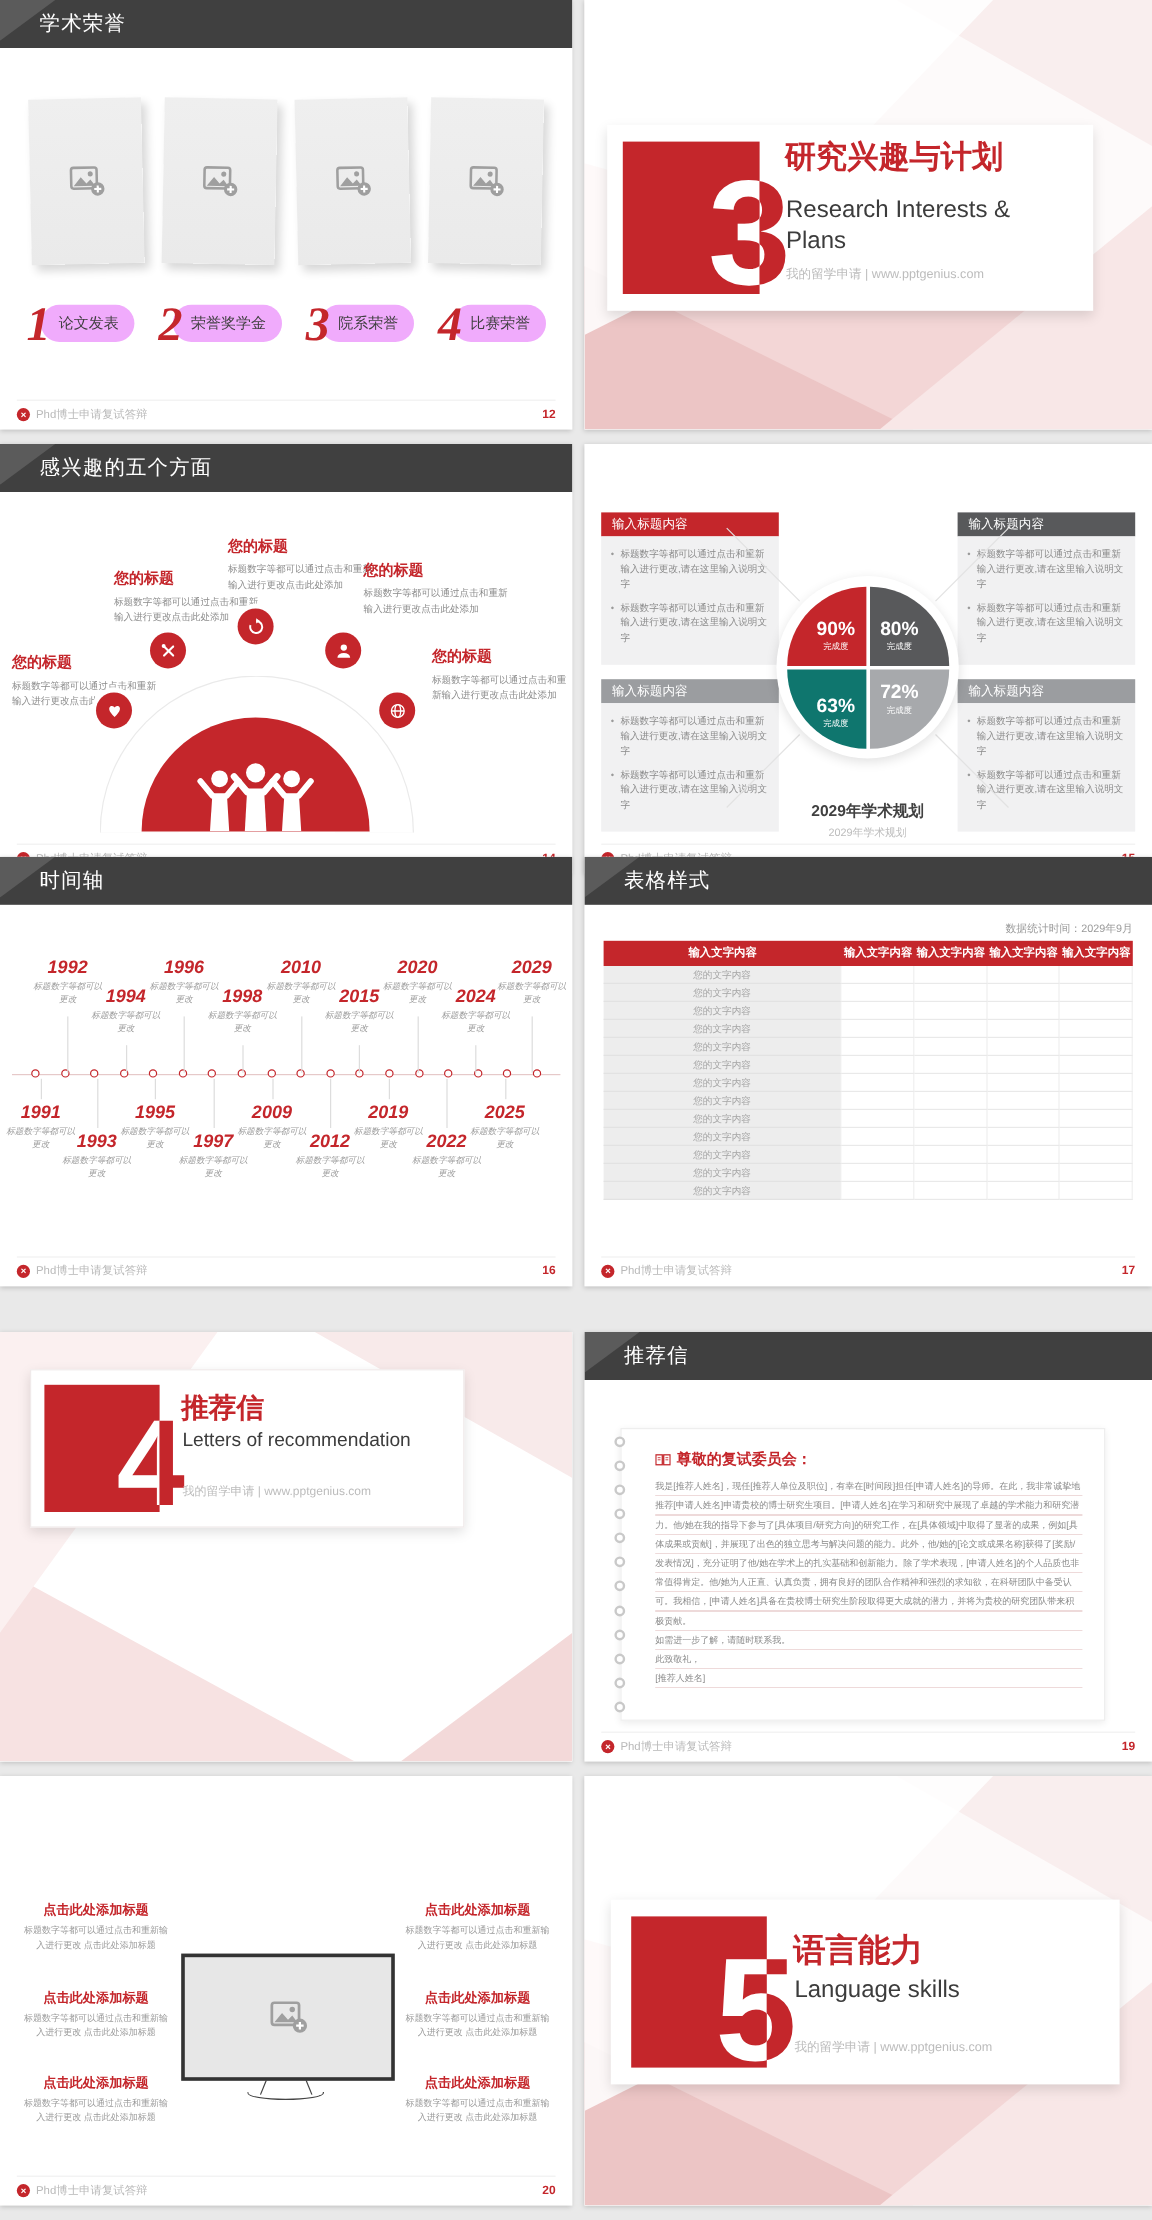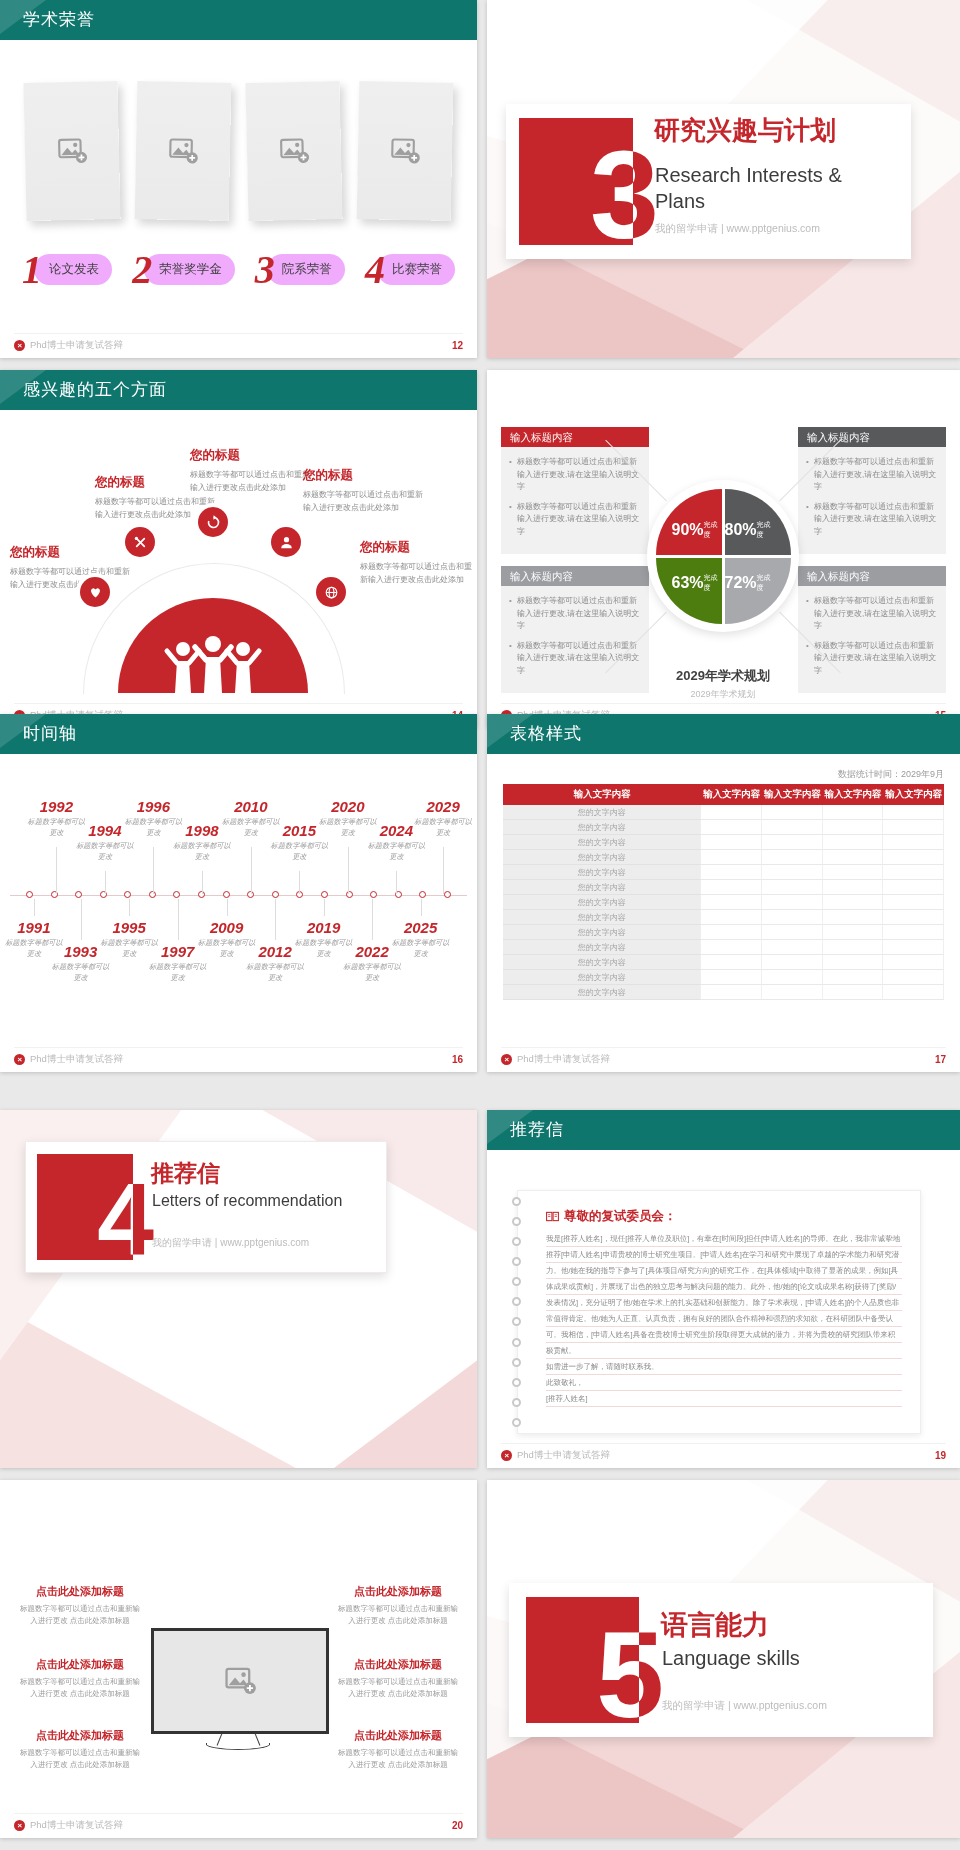--- a/index.html
+++ b/index.html
@@ -8,22 +8,22 @@
   .slide{position:absolute;background:#fff;overflow:hidden;box-shadow:0 1px 4px rgba(0,0,0,.18);}
   .col-l{left:0;width:477px;}
   .col-r{left:487px;width:473px;}
   .row1{top:0;height:358px;}
   .row2{top:370px;height:358px;}
   .row3{top:714px;height:358px;}
   .row4{top:1110px;height:358px;}
   .row5{top:1480px;height:358px;}
 
   
-  .bar{position:absolute;left:0;right:0;top:0;height:40px;background:#0f766e;color:#fff;
-       font-size:17px;line-height:40px;padding-left:23px;box-sizing:border-box;letter-spacing:1px;}
+  .bar{position:absolute;left:0;right:0;top:0;height:40px;background:#404040;color:#fff;
+       font-size:17px;line-height:40px;padding-left:33px;box-sizing:border-box;letter-spacing:1px;}
   .bar::before{content:"";position:absolute;left:0;top:0;width:70px;height:40px;
        background:rgba(255,255,255,.14);clip-path:polygon(0 0,46px 0,0 34px);}
 
   
   .sf{position:absolute;left:14px;right:14px;bottom:6px;padding-top:5px;border-top:1px solid #f1f1f1;
       display:flex;justify-content:space-between;align-items:center;}
   .sf .bwrap{display:flex;gap:5px;align-items:center;font-size:9.5px;color:#b9b9b9;}
   .logo-dot{display:inline-block;width:11px;height:11px;border-radius:50%;background:#c4262b;color:#fff;
       font-size:8px;line-height:11px;text-align:center;font-weight:bold;}
   .sf .pg{font-size:10px;font-weight:bold;color:#c4262b;}
@@ -99,24 +99,24 @@
   
   .pbox{position:absolute;width:148px;}
   .pbox .ph{height:20px;line-height:20px;color:#fff;font-size:10.5px;font-weight:normal;padding-left:9px;}
   .ph-red{background:#c4262b;} .ph-dark{background:#58595b;} .ph-gray{background:#9b9da0;}
   .pbox ul{margin:0;padding:9px 8px 9px 8px;background:#f1f1f2;list-style:none;min-height:92px;box-sizing:border-box;}
   .pbox li{position:relative;padding-left:8px;font-size:8px;line-height:12.5px;color:#8a8a8a;margin-bottom:7px;}
   .pbox li::before{content:"•";position:absolute;left:0;color:#9a9a9a;}
   .piewrap{position:absolute;left:160px;top:110px;width:152px;height:152px;border-radius:50%;background:#fff;
         box-shadow:0 3px 10px rgba(0,0,0,.12);display:flex;align-items:center;justify-content:center;}
   .pie{display:grid;grid-template-columns:66px 66px;grid-template-rows:66px 66px;gap:3px;}
-  .q{display:flex;flex-direction:row;align-items:center;justify-content:center;color:#fff;box-sizing:border-box;}
+  .q{display:flex;flex-direction:column;align-items:center;justify-content:center;color:#fff;box-sizing:border-box;}
   .q:nth-child(1){background:#c4262b;border-radius:100% 0 0 0;padding:16px 0 0 16px;}
   .q:nth-child(2){background:#58595b;border-radius:0 100% 0 0;padding:16px 16px 0 0;}
-  .q:nth-child(3){background:#4d7c0f;border-radius:0 0 0 100%;padding:0 0 16px 16px;}
+  .q:nth-child(3){background:#0f766e;border-radius:0 0 0 100%;padding:0 0 16px 16px;justify-content:flex-end;}
   .q:nth-child(4){background:#a7a9ac;border-radius:0 0 100% 0;padding:0 16px 16px 0;}
   .q .pc{font-size:16px;font-weight:bold;}
   .q .lb{font-size:7px;}
   .conn{position:absolute;height:1px;background:#e2e2e2;width:86px;}
   .cn1{left:106px;top:100px;transform:rotate(45deg);}
   .cn2{left:280px;top:100px;transform:rotate(-45deg);}
   .cn3{left:106px;top:272px;transform:rotate(-45deg);}
   .cn4{left:280px;top:272px;transform:rotate(45deg);}
   .pcap{position:absolute;left:146px;top:297px;width:180px;text-align:center;}
   .pcap .t{font-size:13px;font-weight:bold;color:#414141;}

